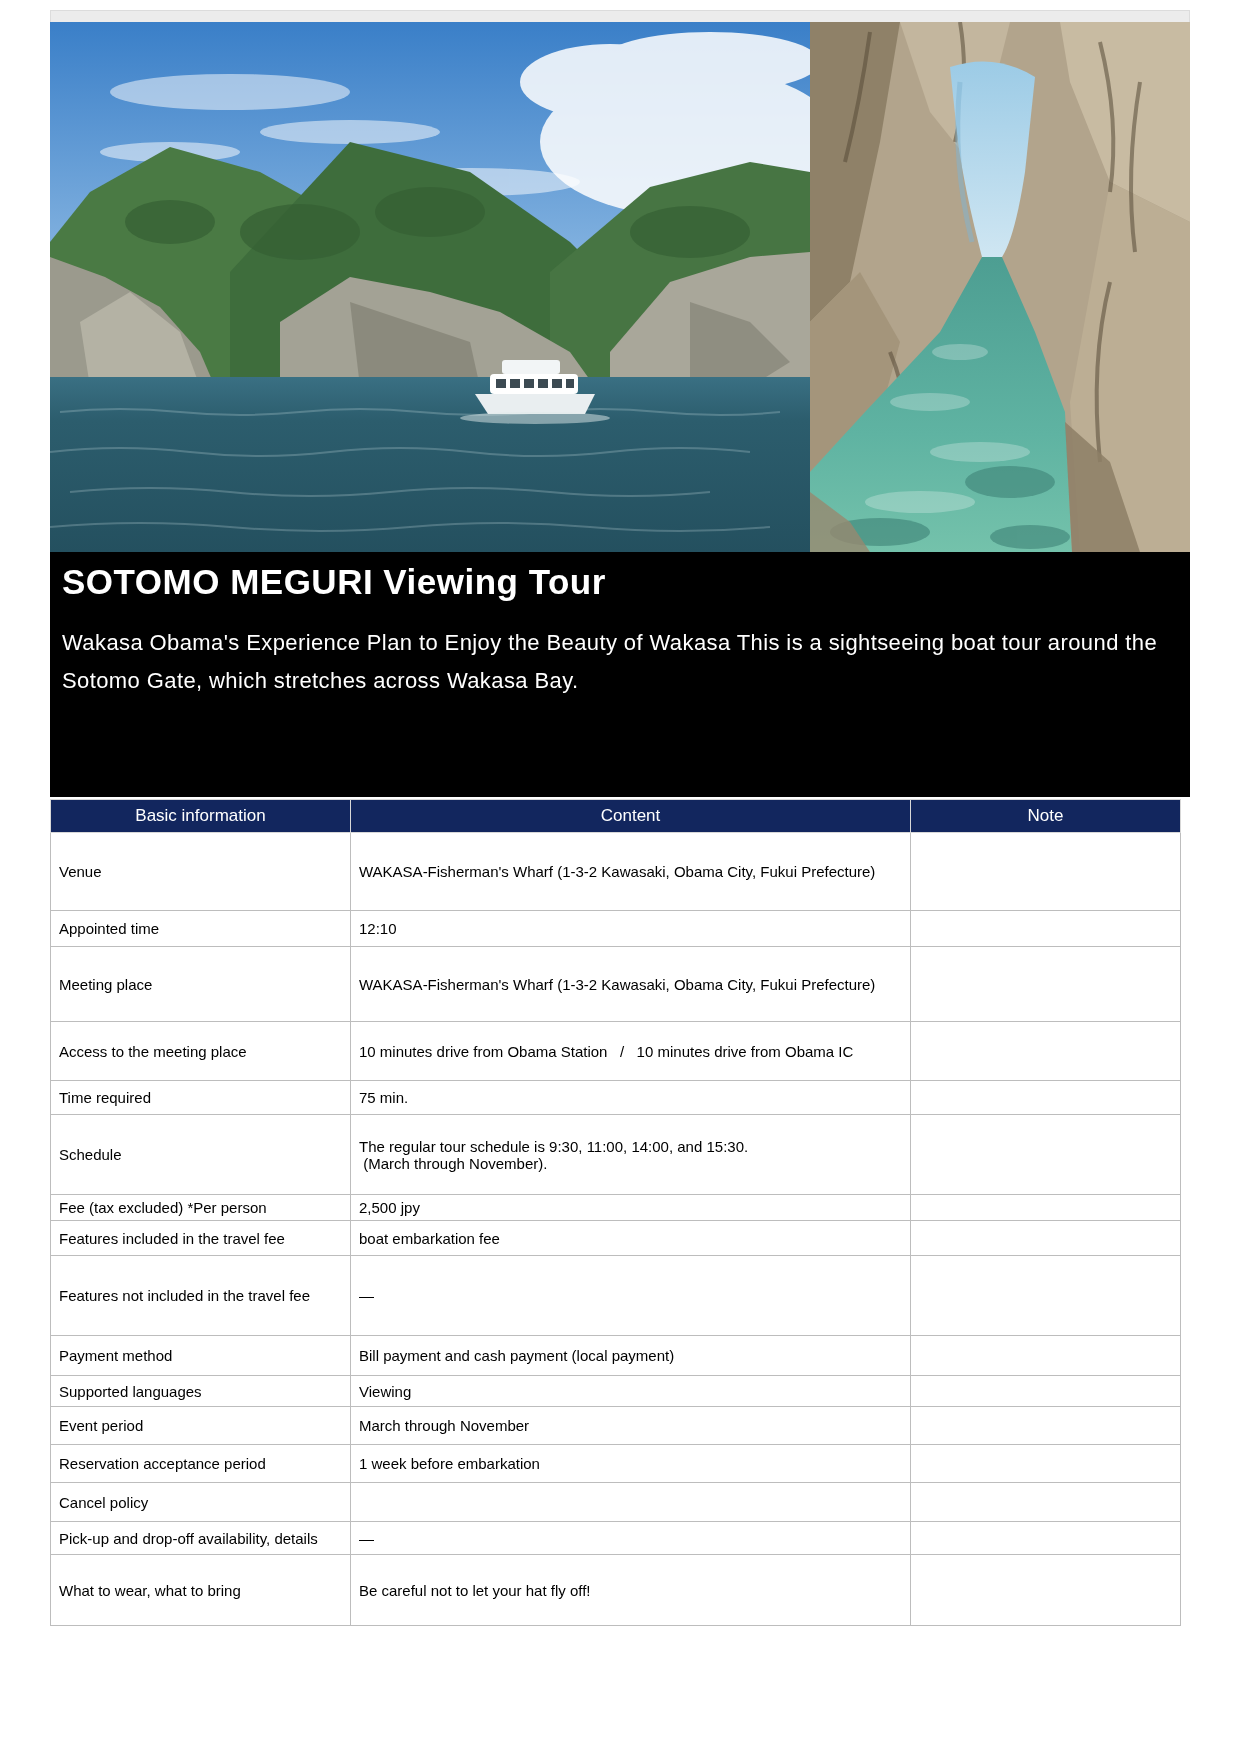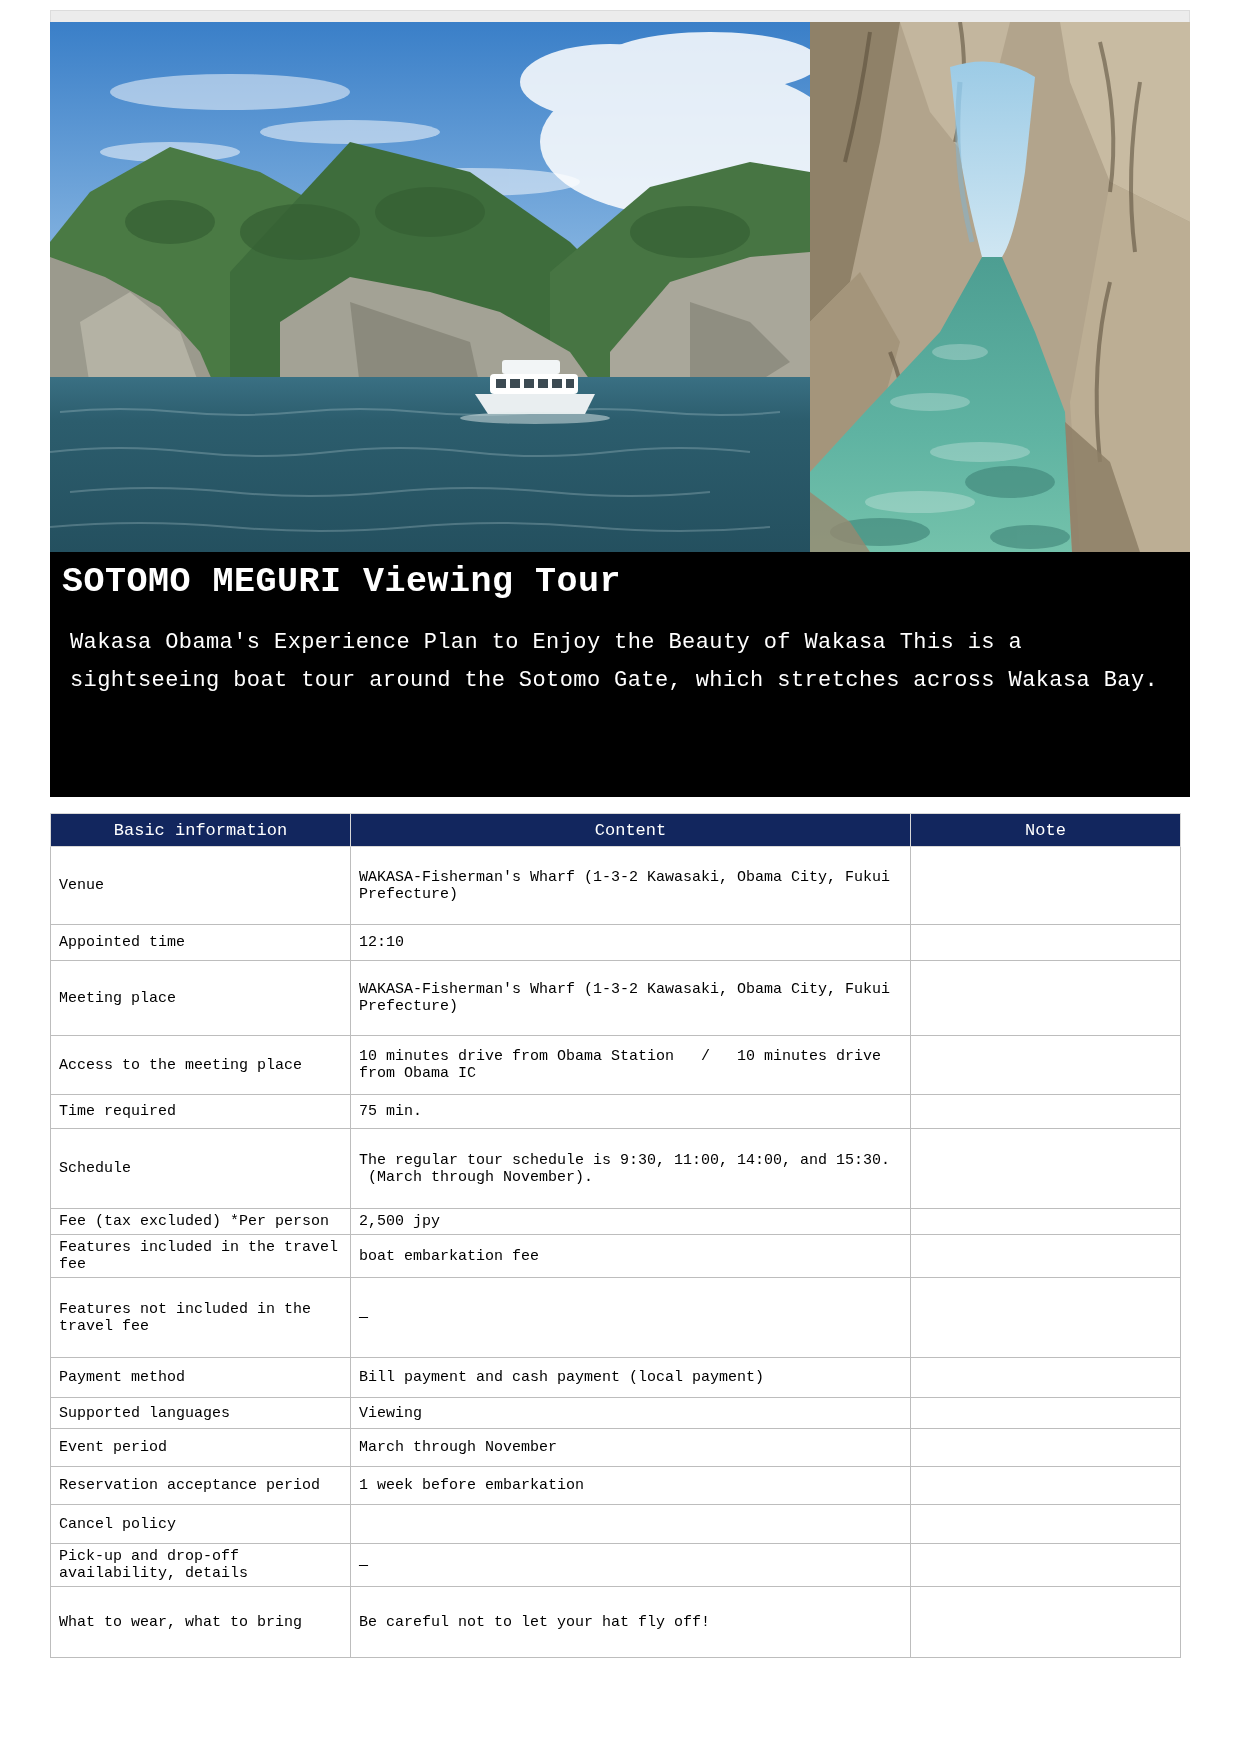--- a/index.html
+++ b/index.html
@@ -3,21 +3,21 @@
 <meta charset="utf-8">
 <style>
   html,body{margin:0;padding:0;background:#ffffff;}
   body{
     width:1241px;height:1755px;
     font-family:"Liberation Sans","DejaVu Sans",sans-serif;
     color:#000;
     position:relative;
   }
   .card{
-    position:absolute;left:50px;top:10px;width:1140px;font-family:Liberation Mono, monospace;
+    position:absolute;left:50px;top:10px;width:1140px;
   }
   .card-top-strip{
     height:12px;background:#ececec;border:1px solid #dcdcdc;border-bottom:none;
     box-sizing:border-box;
   }
   .photos{display:flex;height:530px;overflow:hidden;}
   .photos svg{display:block;flex:0 0 auto;}
   .banner{
     background:var(--banner-bg,#000);
     color:#fff;
@@ -25,31 +25,31 @@
     box-sizing:border-box;
     min-height:245px;
   }
   .banner h1{
     margin:0 0 22px 0;
     font-size:35px;
     font-weight:bold;
     letter-spacing:0.5px;
   }
   .banner p{
-    margin:8px;
+    margin:0;
     font-size:22px;
     line-height:38px;
     letter-spacing:0.4px;
     font-weight:400;
   }
   table.info{
     width:1130px;
     border-collapse:collapse;
     table-layout:fixed;
-    margin-top:16px;
+    margin-top:2px;
   }
   table.info th, table.info td{
     border:1px solid #bdbdbd;
     vertical-align:middle;
     box-sizing:border-box;
   }
   table.info thead th{
     background:var(--header-bg,#12265E);
     color:#fff;
     font-weight:400;

